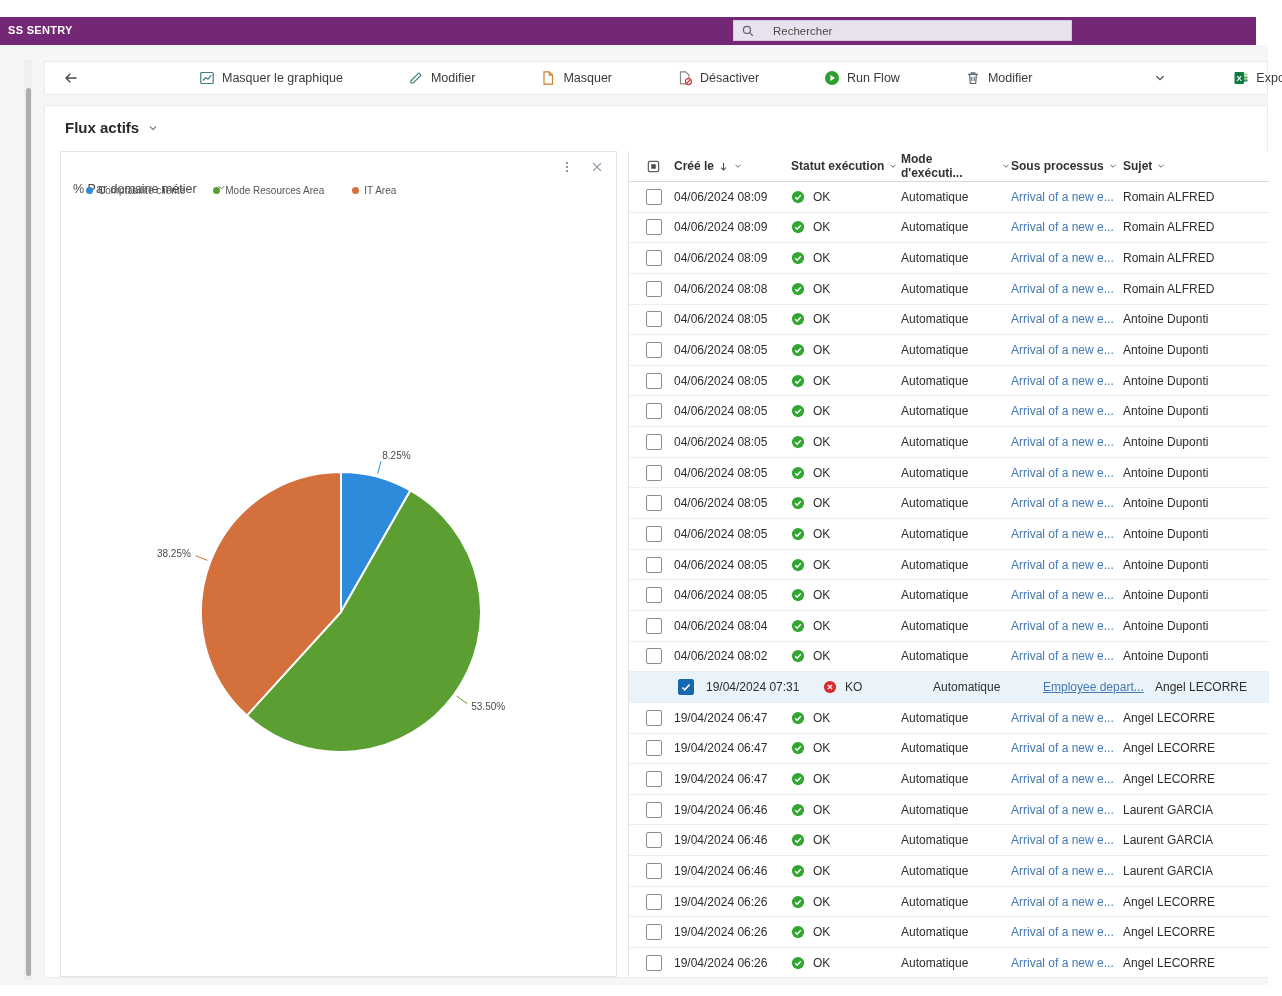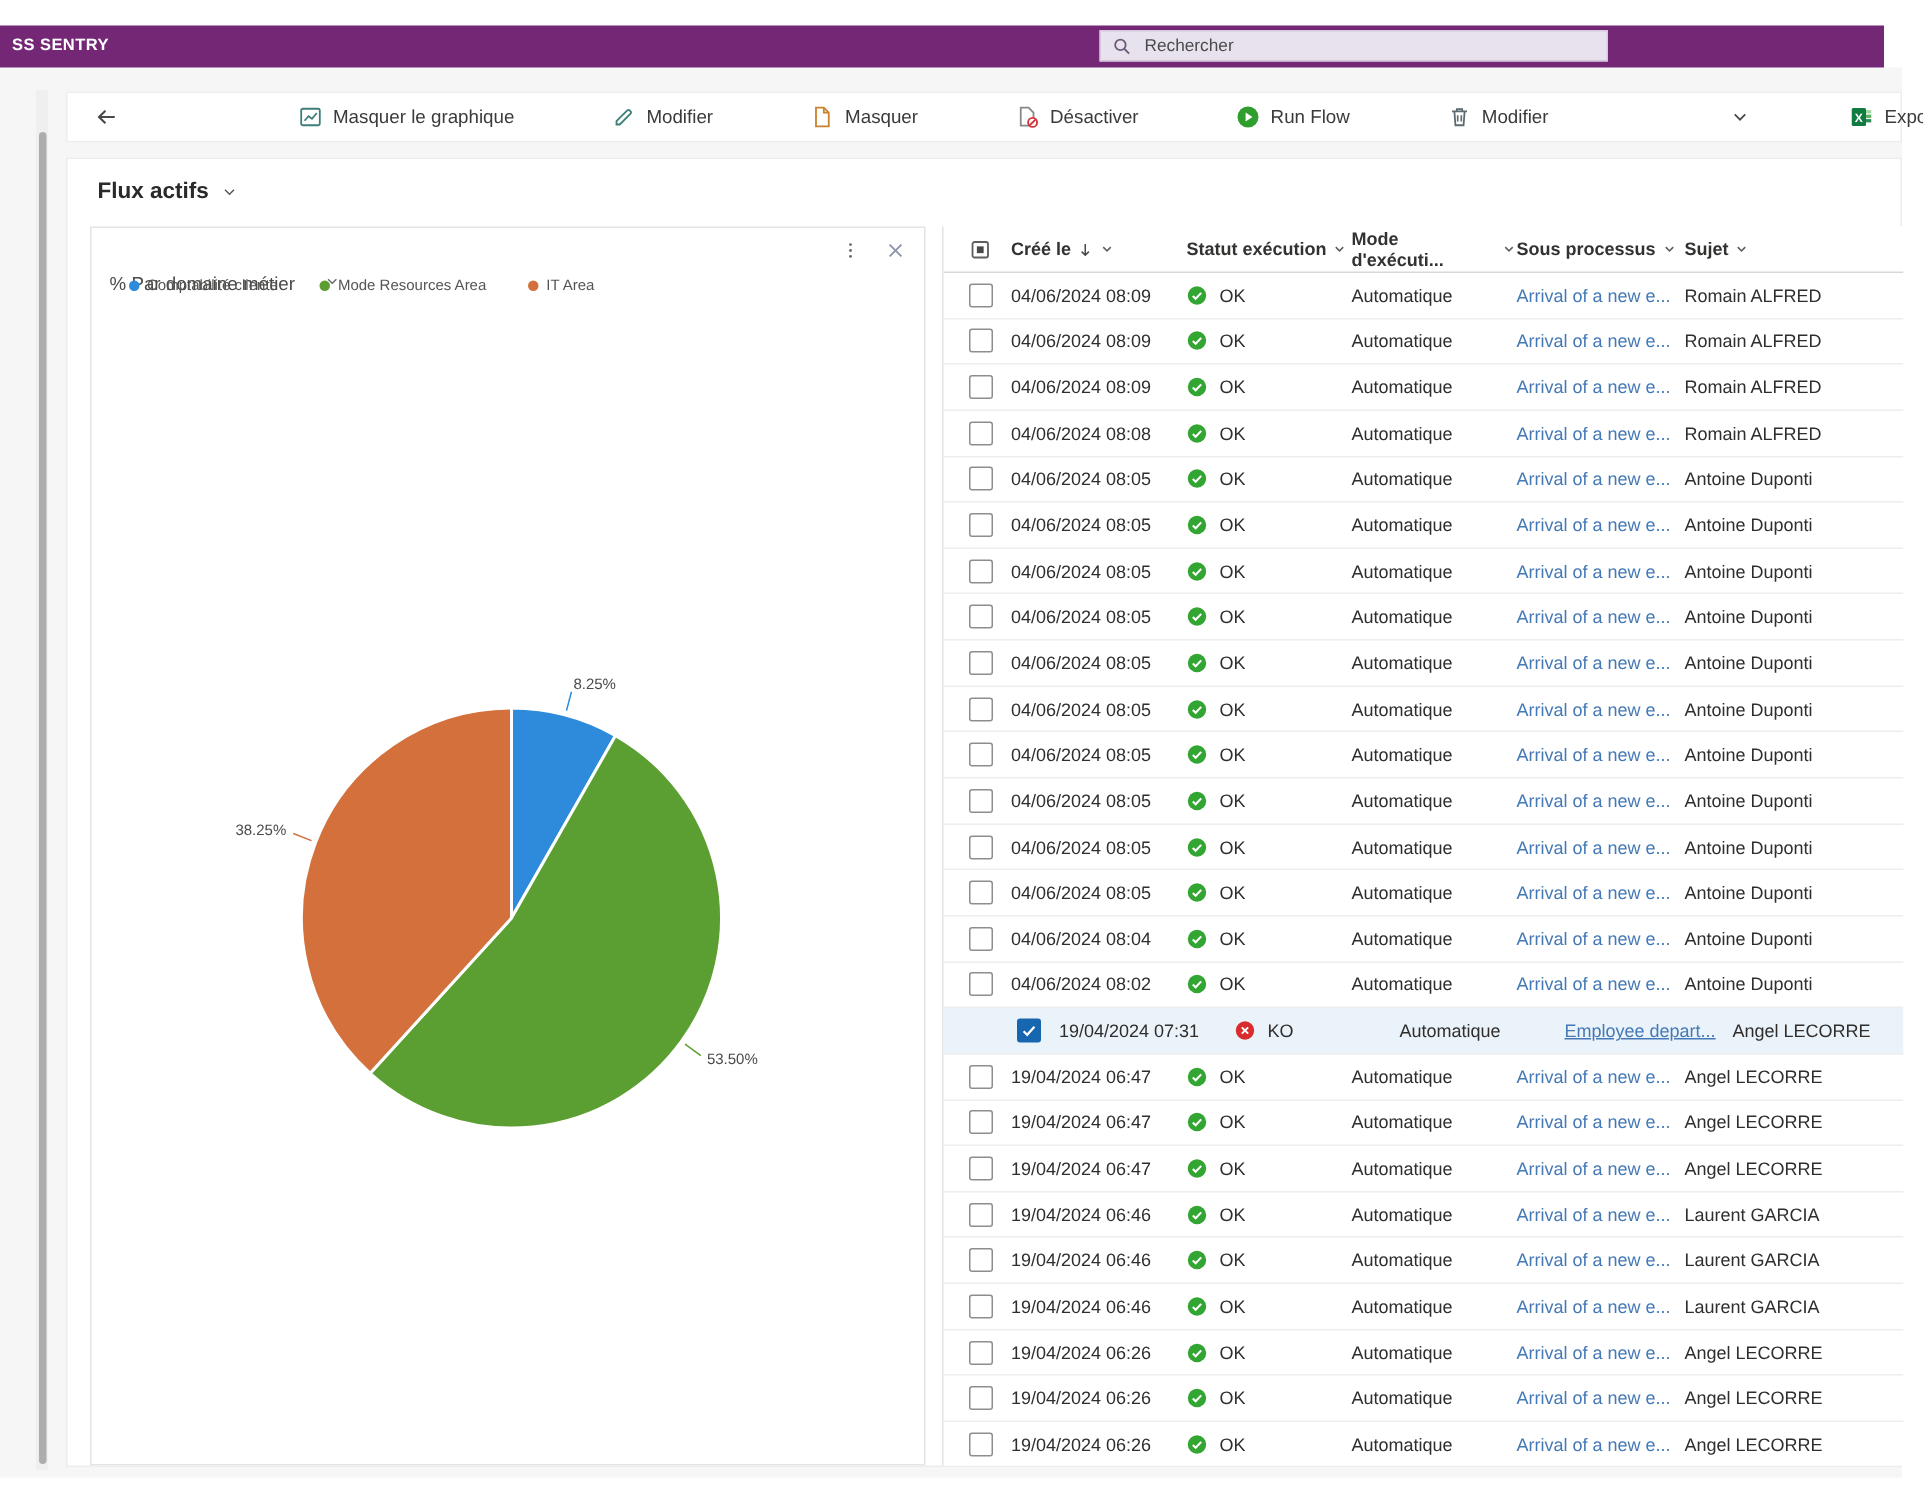--- a/index.html
+++ b/index.html
@@ -7,21 +7,21 @@
   .screen { position:relative; width:1282px; height:996px; background:#fff;
     font-family:"Liberation Sans","DejaVu Sans",sans-serif; overflow:hidden; }
 
   
   .bg-band { position:absolute; left:0; top:45px; width:1268px; height:940px; background:#F7F6F6; }
 
   
   .topbar { position:absolute; left:0; top:17px; width:1256px; height:28px; background:#742774; }
   .brand { position:absolute; left:8px; top:7px; color:#fff; font-size:11px; font-weight:bold; letter-spacing:.3px; }
   .searchbox { position:absolute; left:733px; top:3px; width:339px; height:21px; background:#E8E2EE;
-    border:1px solid #d4c9dc; display:flex; align-items:center; gap:8px; padding:0 7px; }
+    border:1px solid #d4c9dc; display:flex; align-items:center; gap:18px; padding:0 7px; }
   .searchbox input { flex:1; border:none; outline:none; background:transparent; font-size:11.5px; color:#333;
     font-family:inherit; }
   .searchbox input::placeholder { color:#4a4a4a; opacity:1; }
 
   
   .vtrack { position:absolute; left:24px; top:60px; width:8px; height:920px; background:#F0EFEF; }
   .vthumb { position:absolute; left:26px; top:88px; width:5px; height:888px; background:#AFADAB; border-radius:3px; }
 
   
   .cmdbar { position:absolute; left:44px; top:61px; width:1224px; height:34px; background:#fff;

